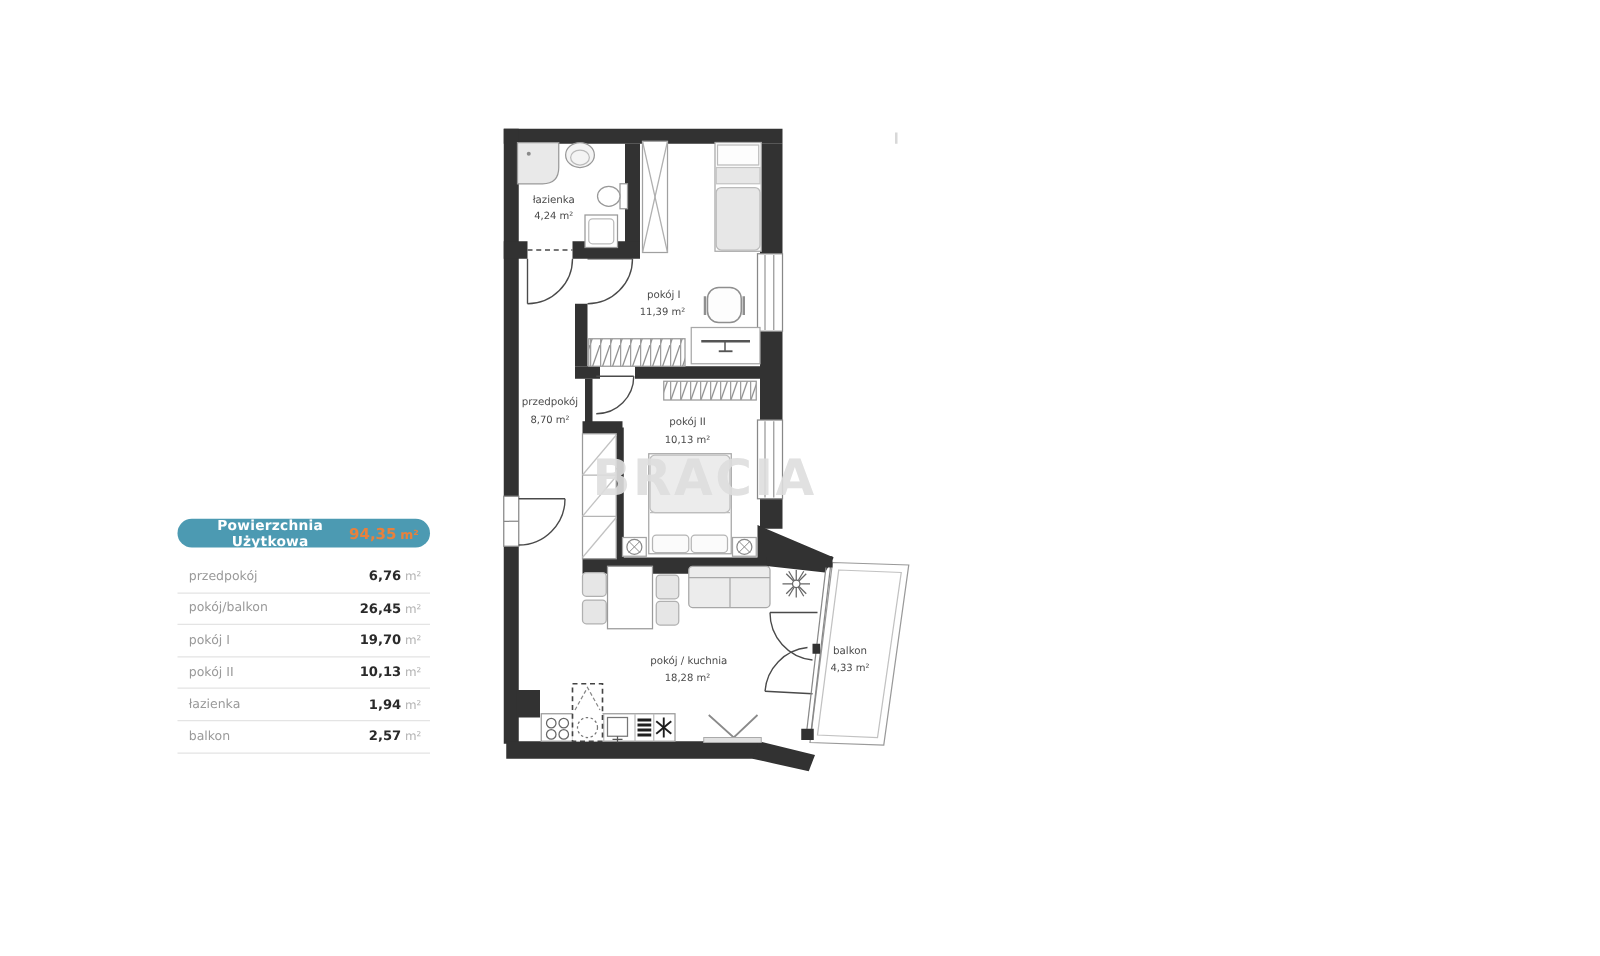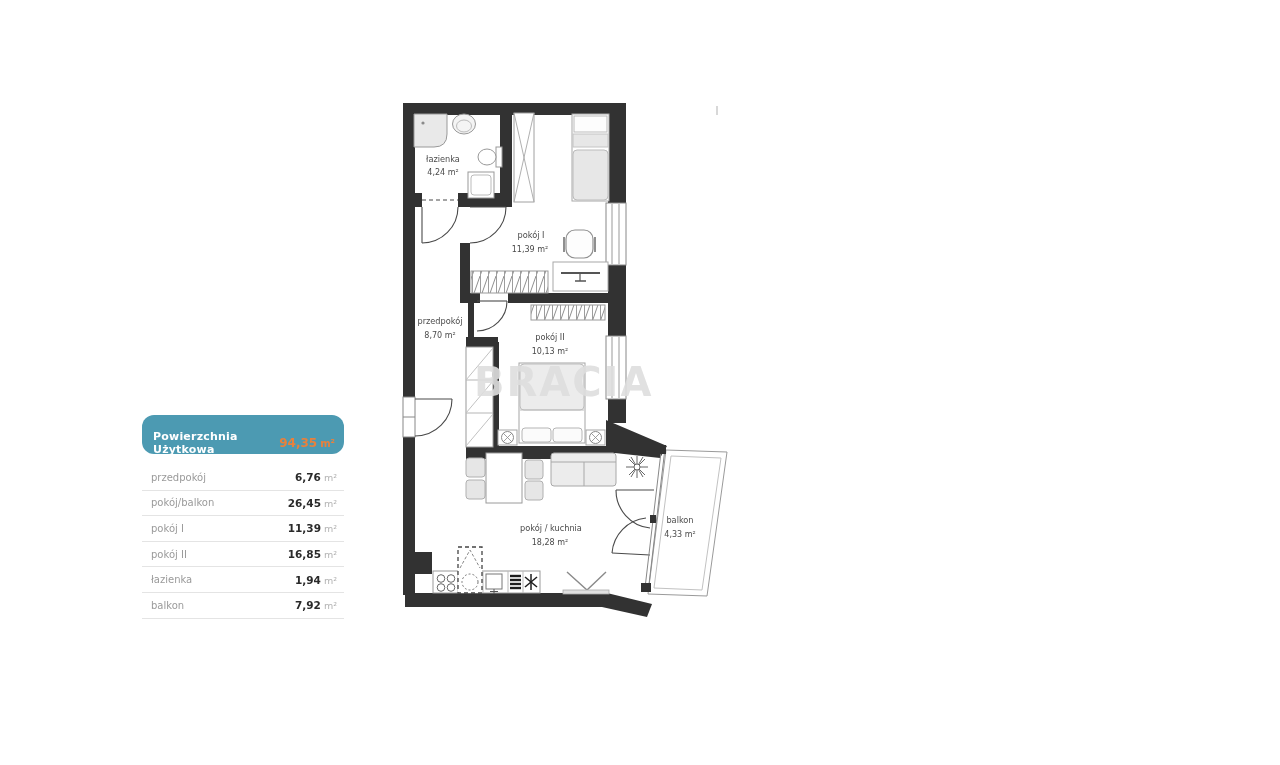--- a/index.html
+++ b/index.html
@@ -1,21 +1,21 @@
 <!DOCTYPE html>
 <html><head>
 <meta charset="utf-8">
 <style>
   html,body{margin:0;padding:0;background:#ffffff;}
   #canvas{position:relative;width:1280px;height:765px;background:#ffffff;overflow:hidden;
           font-family:"DejaVu Sans","Liberation Sans",sans-serif;}
   
   .panel{position:absolute;left:142px;top:415px;width:202px;}
   .pill{height:23px;border-radius:12px;background:#4c9ab2;display:flex;align-items:center;
-        justify-content:space-between;padding:16px 9px 0 11px;}
+        justify-content:space-between;padding:0 9px 0 11px;text-align:center;}
   .pill-label{color:#ffffff;font-size:11px;font-weight:bold;letter-spacing:.2px;}
   .pill-value{color:#e8813c;font-size:12px;font-weight:bold;white-space:nowrap;}
   .pill-unit{font-size:10px;margin-left:3px;font-weight:bold;}
   .rows{margin-top:11px;}
   .row{height:24.6px;display:flex;align-items:center;justify-content:space-between;
        border-bottom:1px solid #e4e4e4;padding:0 7px 0 9px;}
   .row-label{color:#9a9a9a;font-size:10px;}
   .row-value{font-size:10.5px;font-weight:bold;color:#2a2a2a;white-space:nowrap;}
   .row-unit{font-size:9.5px;color:#b3b3b3;font-weight:normal;margin-left:3px;}
   
@@ -42,33 +42,33 @@
       <div class="row">
         <span class="row-label">przedpokój</span>
         <span class="row-value"><span>6,76</span><span class="row-unit">m²</span></span>
       </div>
       <div class="row">
         <span class="row-label">pokój/balkon</span>
         <span class="row-value"><span>26,45</span><span class="row-unit">m²</span></span>
       </div>
       <div class="row">
         <span class="row-label">pokój I</span>
-        <span class="row-value"><span>11,39</span><span class="row-unit">m²</span></span>
+        <span class="row-value"><span>19,70</span><span class="row-unit">m²</span></span>
       </div>
       <div class="row">
         <span class="row-label">pokój II</span>
-        <span class="row-value"><span>16,85</span><span class="row-unit">m²</span></span>
+        <span class="row-value"><span>10,13</span><span class="row-unit">m²</span></span>
       </div>
       <div class="row">
         <span class="row-label">łazienka</span>
         <span class="row-value"><span>1,94</span><span class="row-unit">m²</span></span>
       </div>
       <div class="row">
         <span class="row-label">balkon</span>
-        <span class="row-value"><span>7,92</span><span class="row-unit">m²</span></span>
+        <span class="row-value"><span>2,57</span><span class="row-unit">m²</span></span>
       </div>
     </div>
   </div>
 
   <svg id="plan" viewBox="390 90 360 535" font-family="DejaVu Sans, Liberation Sans, sans-serif">
     <defs>
       <pattern id="hatch" width="8" height="23" patternUnits="userSpaceOnUse">
         <rect width="8" height="23" fill="#ffffff"></rect>
         <line x1="0" y1="23" x2="8" y2="0" stroke="#8f8f8f" stroke-width="1"></line>
         <line x1="0.5" y1="0" x2="0.5" y2="23" stroke="#9d9d9d" stroke-width="1"></line>

